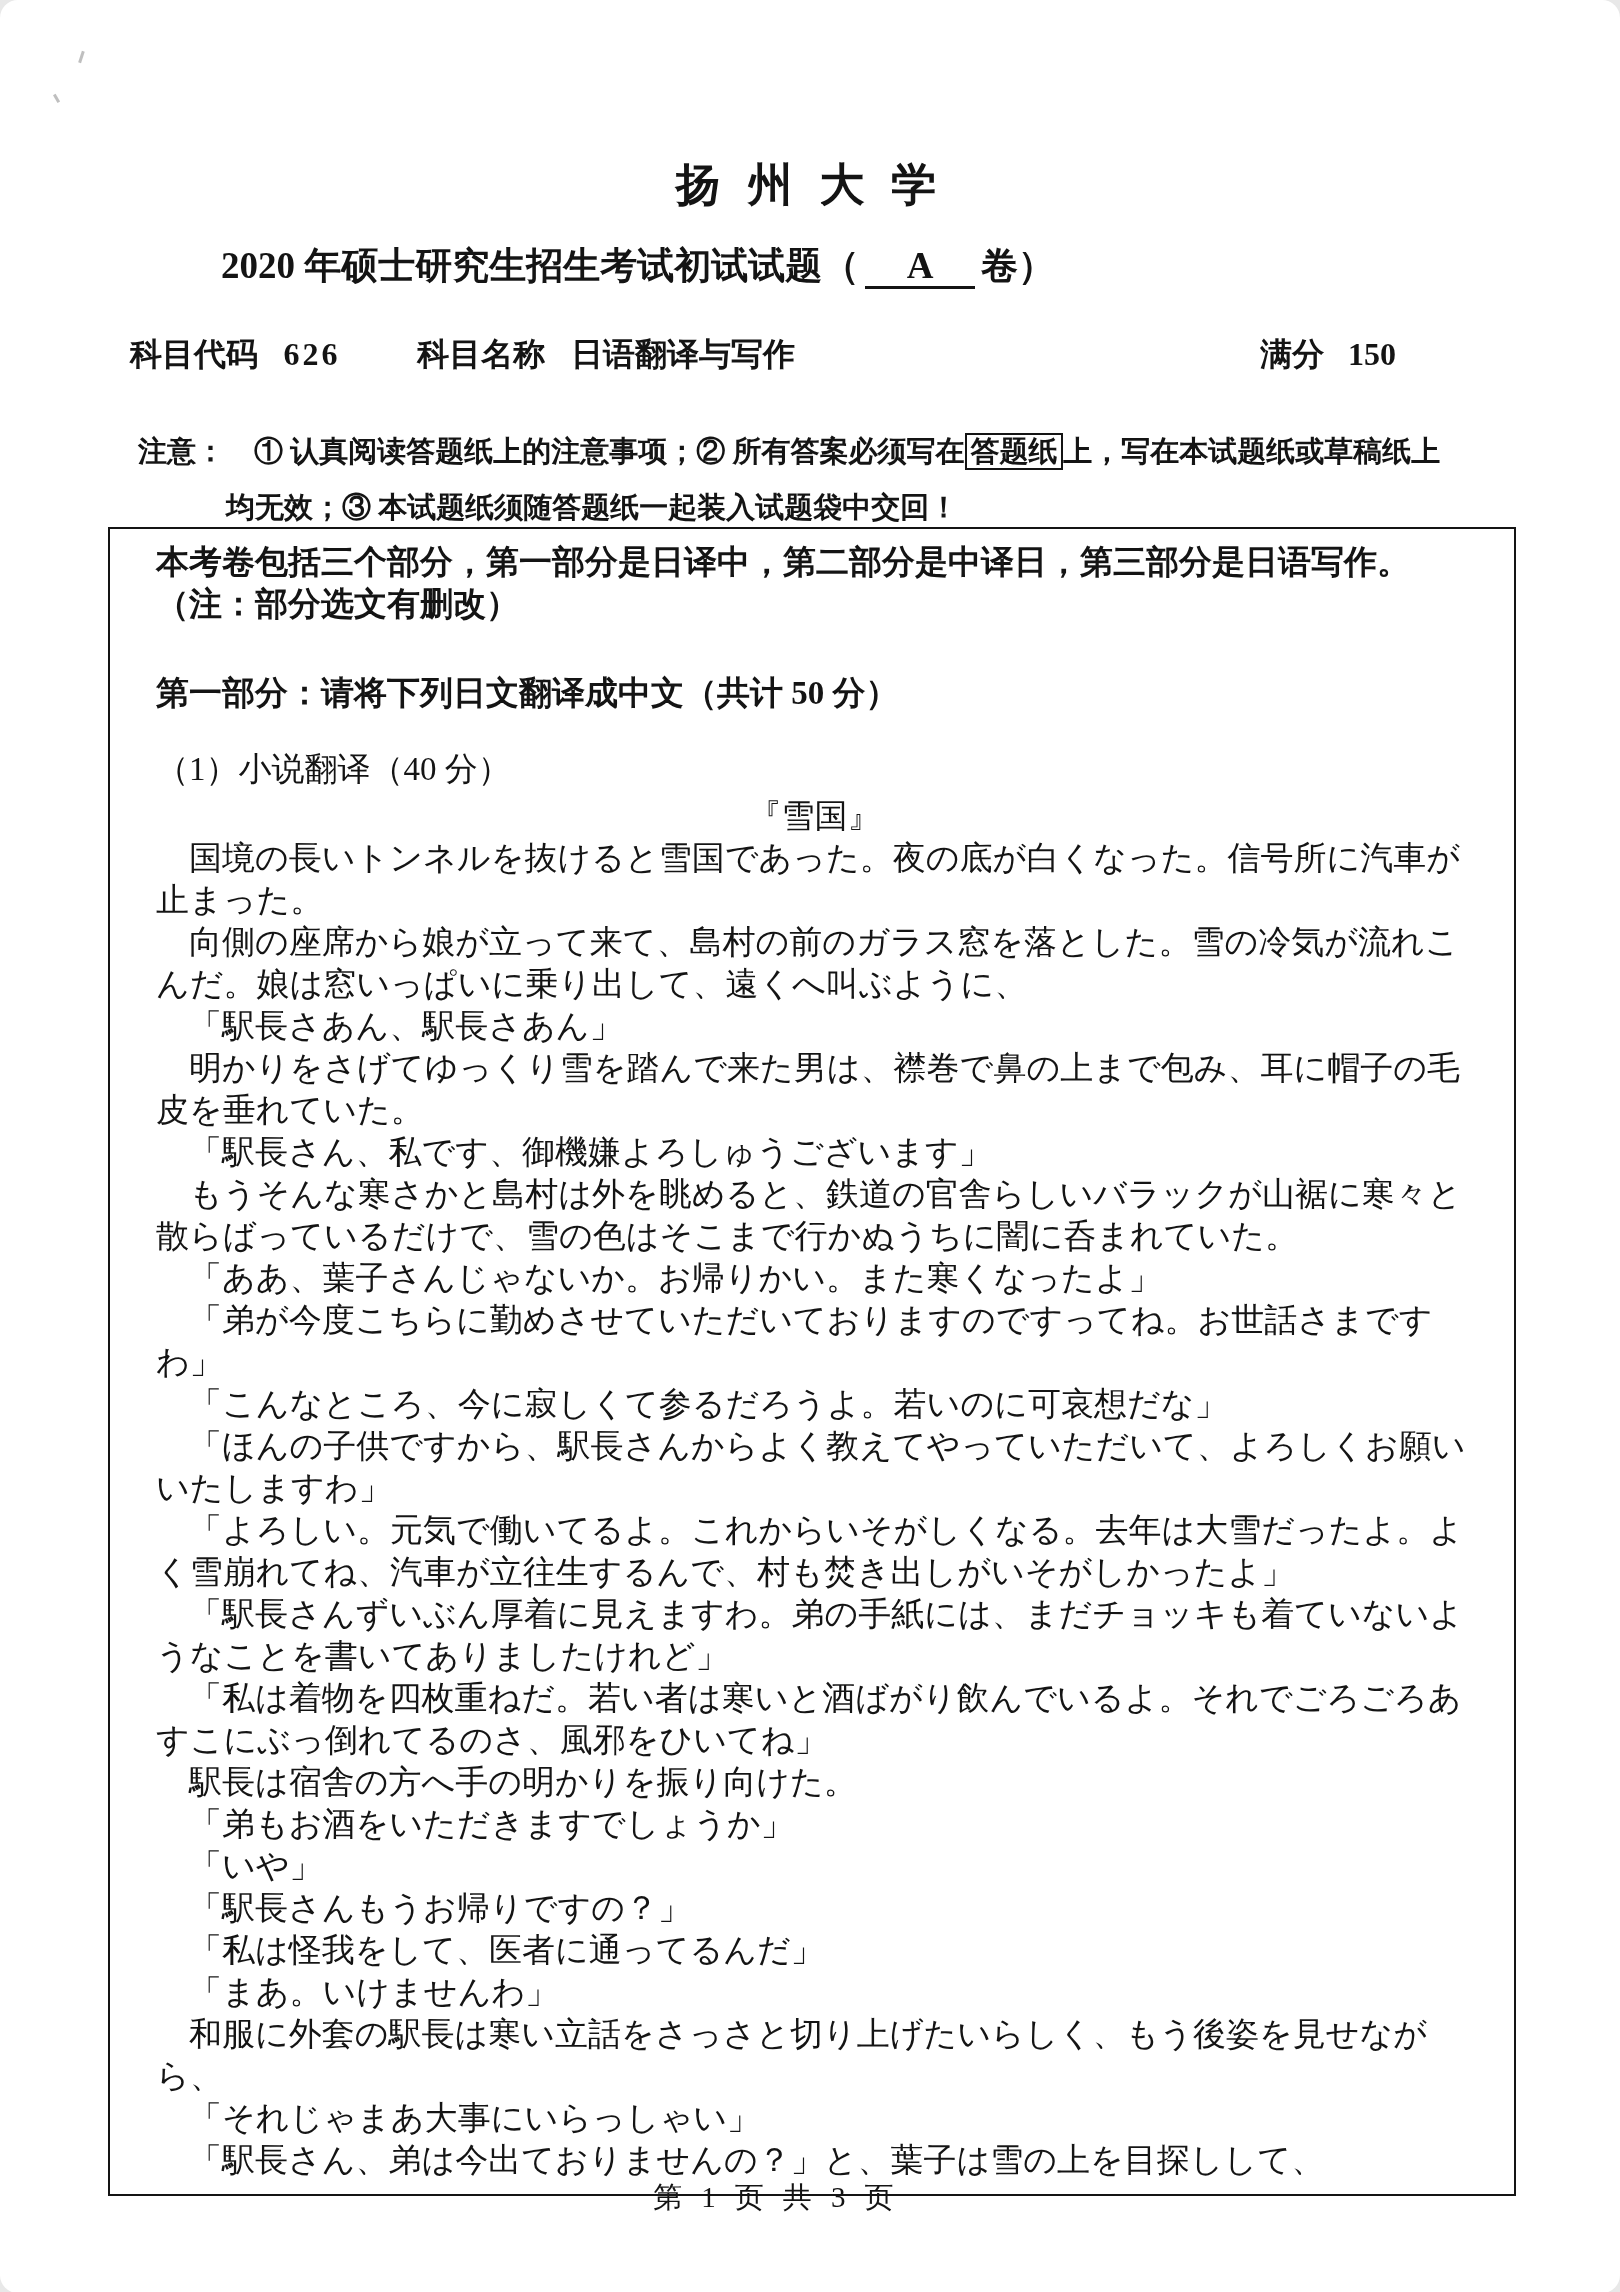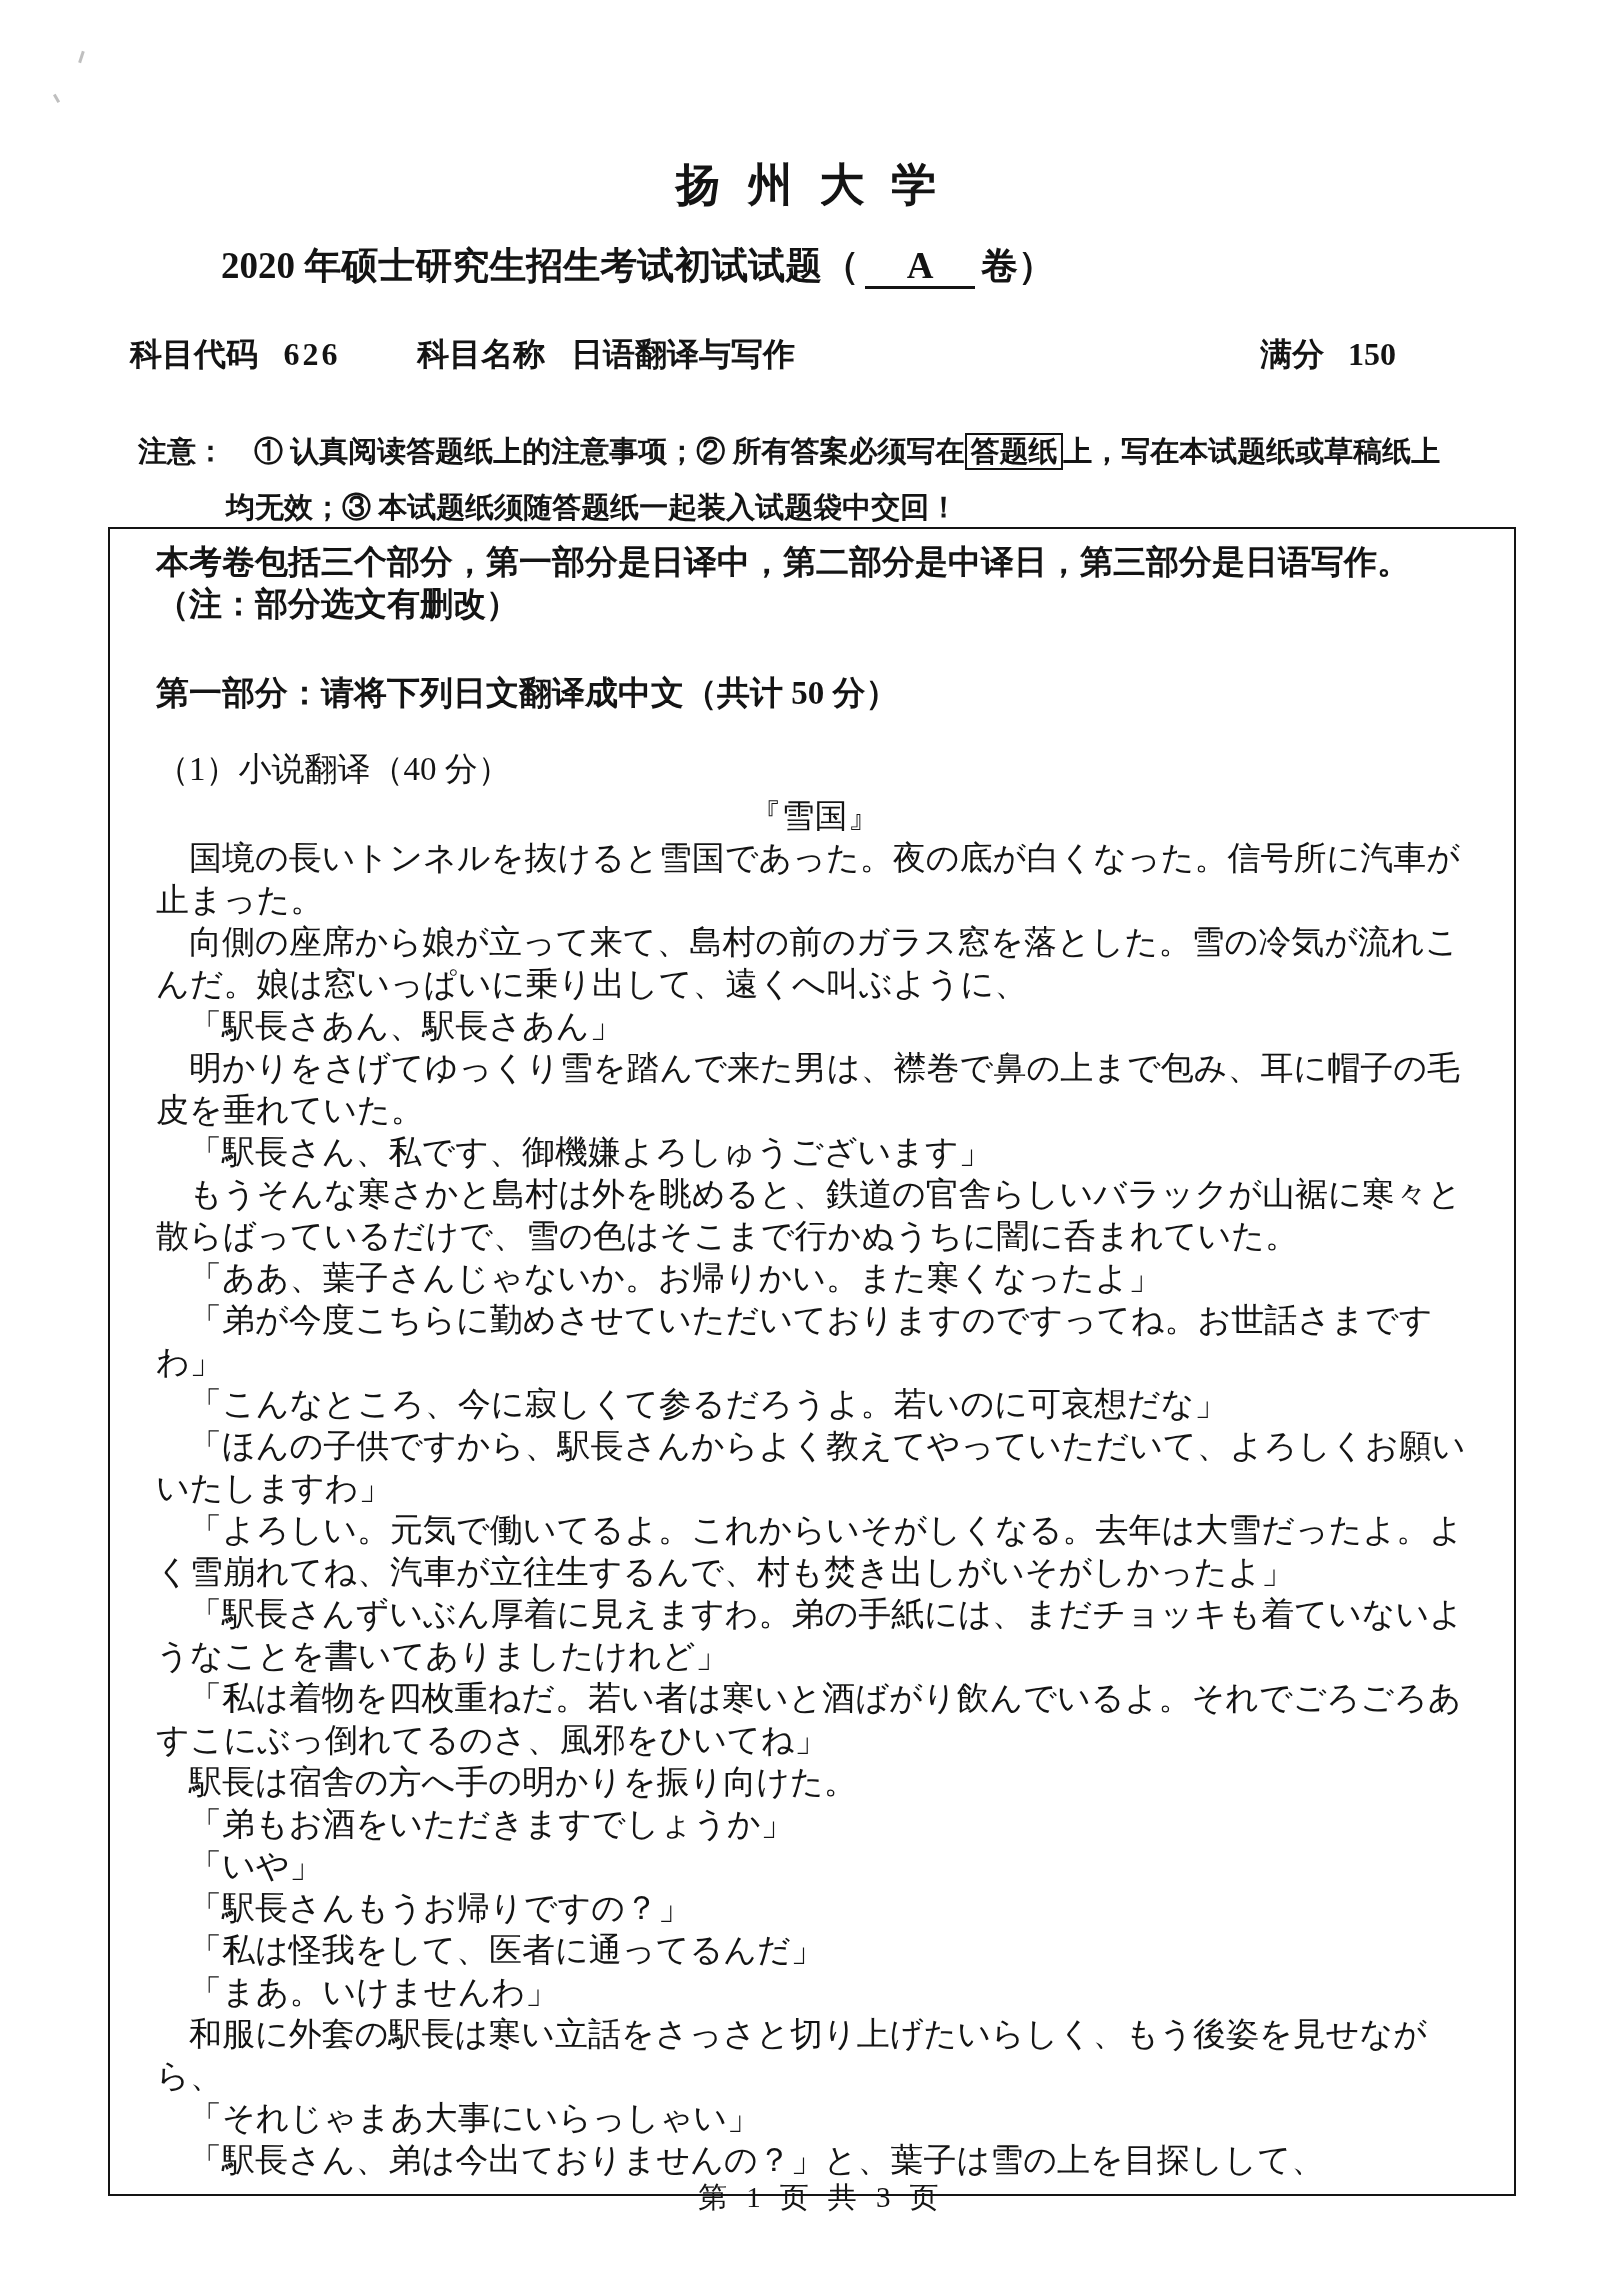--- a/index.html
+++ b/index.html
@@ -9,20 +9,21 @@
   }
   .page {
     position: relative;
     width: 1620px;
     height: 2293px;
     margin: 0 auto;
     background: #ffffff;
     color: #141414;
     font-family: "Liberation Serif", "DejaVu Serif", serif;
     overflow: hidden;
+    border-radius: 18px;
   }
   
   .speck {
     position: absolute;
     background: #8a8a8a;
     opacity: 0.55;
   }
   .speck-1 { top: 51px; left: 80px; width: 2.9px; height: 11.8px; transform: rotate(18deg); }
   .speck-2 { top: 94px; left: 55px; width: 2.9px; height: 8.8px; transform: rotate(-30deg); }
 
@@ -110,21 +111,20 @@
   .paragraphs p { margin: 0; }
   .footer {
     position: absolute;
     top: 2145px;
     left: 0;
     width: 1500px;
     text-align: center;
     font-size: 29px;
     letter-spacing: 5.9px;
     white-space: pre;
-    padding-left: 45px;
   }
 </style>
 </head>
 <body>
 
 <div class="page">
 
   <div class="speck speck-1"></div>
   <div class="speck speck-2"></div>
 

